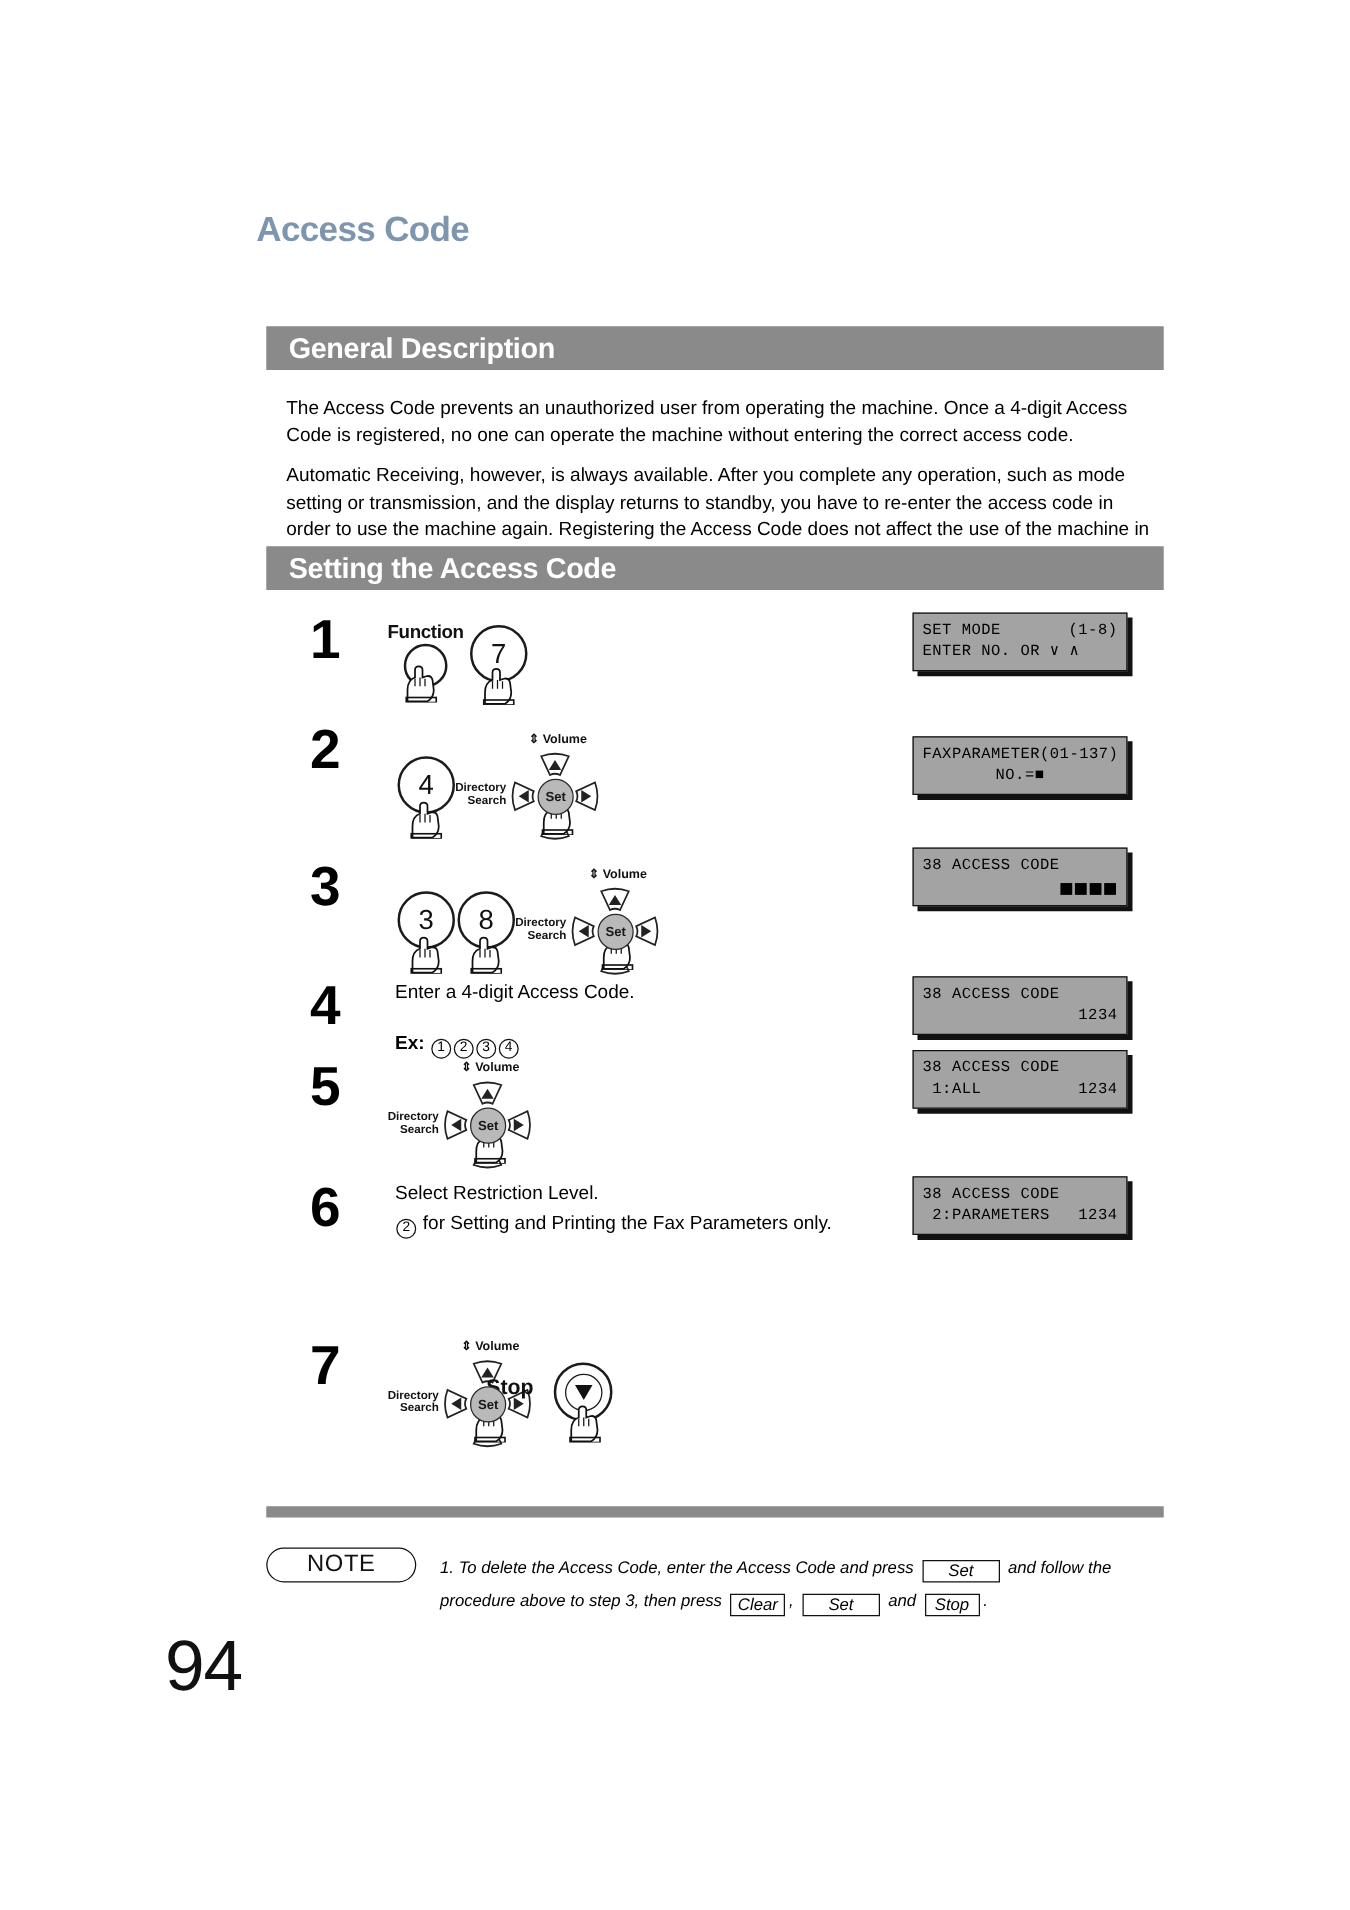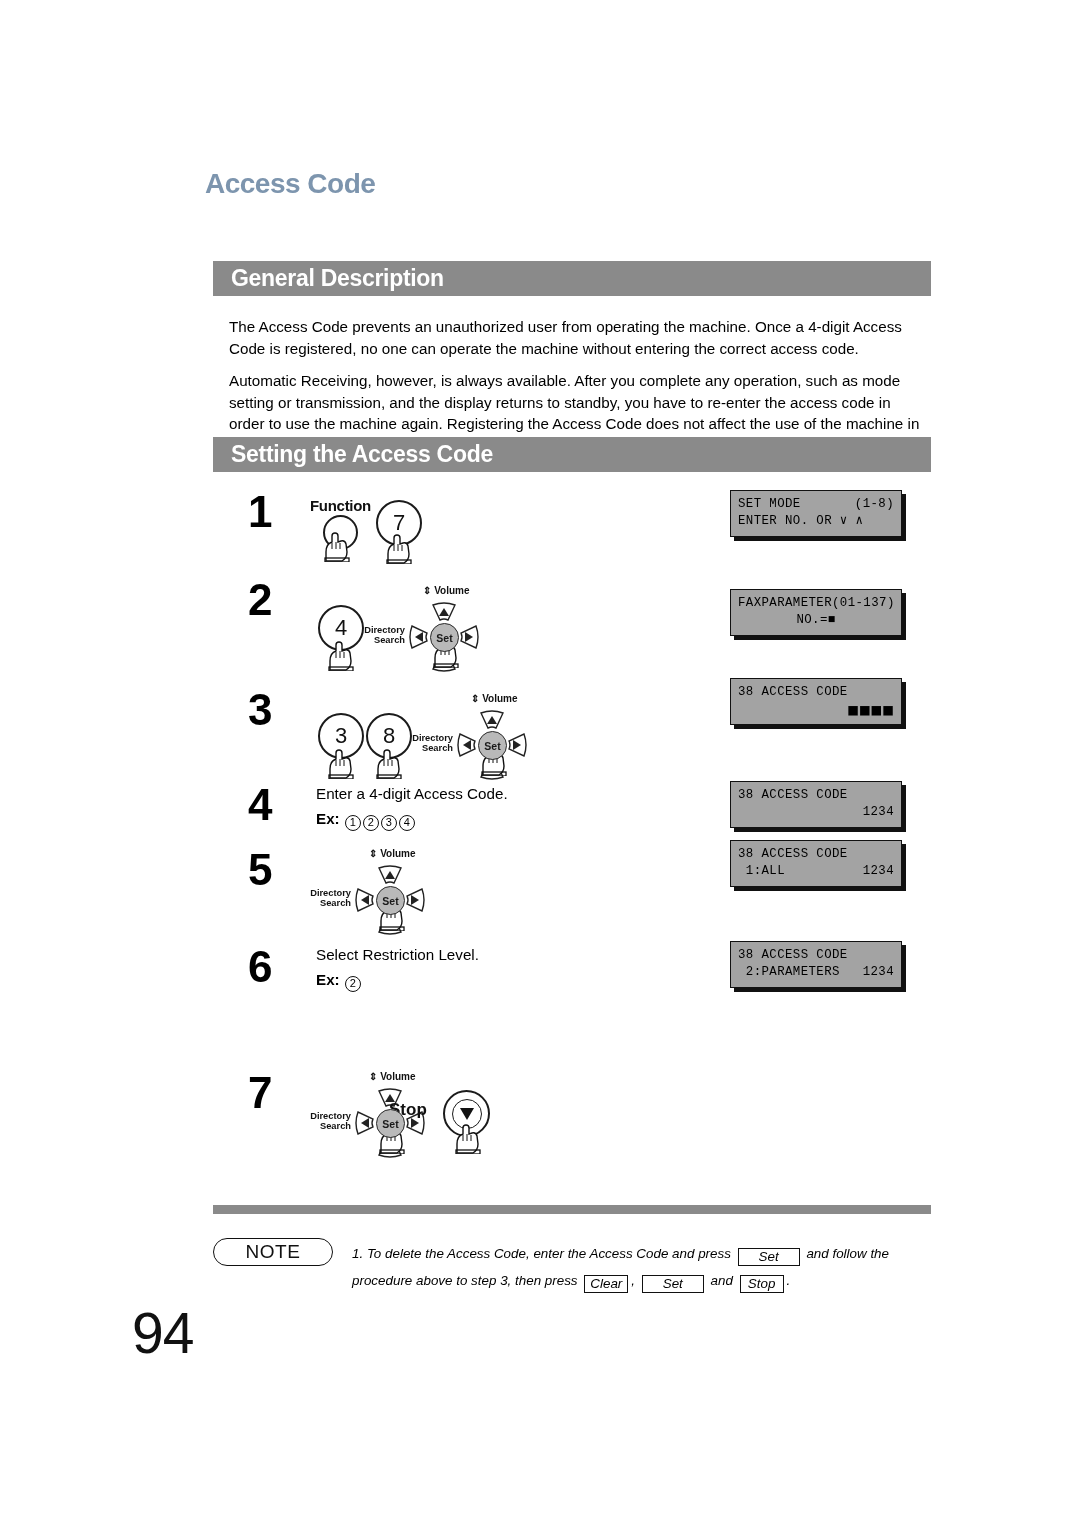--- a/index.html
+++ b/index.html
@@ -311,21 +311,21 @@
       <path d="M6 29 L6 20 Q6 12 12 10 L12 4 Q12 1 15 1 Q18 1 18 4 L18 10 L21 9 Q25 8 26 12 L27 20 Q27 26 22 29 Z" fill="#fff" stroke="#111" stroke-width="1.4"></path>
       <path d="M12 11 L12 17 M16 10 L16 17 M20 11 L20 17" stroke="#111" stroke-width="1" fill="none"></path>
       <rect x="5" y="26" width="24" height="4" fill="none" stroke="#111" stroke-width="1.3"></rect>
     </svg>
   </div>
 </div>
 
 <div class="step-num" style="left:248px; top:780px;">4</div>
 <div class="instr" style="left:316px; top:783px;">
   <div>Enter a 4-digit Access Code.</div>
-  <div style="margin-top:4px;">
+  <div style="margin-top:20px;">
     <span class="ex-label">Ex:</span>
     <span class="cdigit">1</span><span class="cdigit">2</span><span class="cdigit">3</span><span class="cdigit">4</span>
   </div>
 </div>
 
 <div class="step-num" style="left:248px; top:845px;">5</div>
 
 <div class="navpad" style="left:353px; top:863px;">
   <div class="vol">
     <span>⇕</span>
@@ -355,23 +355,23 @@
       <path d="M6 29 L6 20 Q6 12 12 10 L12 4 Q12 1 15 1 Q18 1 18 4 L18 10 L21 9 Q25 8 26 12 L27 20 Q27 26 22 29 Z" fill="#fff" stroke="#111" stroke-width="1.4"></path>
       <path d="M12 11 L12 17 M16 10 L16 17 M20 11 L20 17" stroke="#111" stroke-width="1" fill="none"></path>
       <rect x="5" y="26" width="24" height="4" fill="none" stroke="#111" stroke-width="1.3"></rect>
     </svg>
   </div>
 </div>
 
 <div class="step-num" style="left:248px; top:942px;">6</div>
 <div class="instr" style="left:316px; top:944px; width:420px;">
   <div>Select Restriction Level.</div>
-  <div style="margin-top:4px;">
-    <span class="ex-label">Ex:</span>
+  <div style="margin-top:3px;">
     <span class="cdigit">2</span>
+    <span>for Setting and Printing the Fax Parameters only.</span>
   </div>
 </div>
 
 <div class="step-num" style="left:248px; top:1068px;">7</div>
 
 <div class="navpad" style="left:353px; top:1086px;">
   <div class="vol">
     <span>⇕</span>
     <span>Volume</span>
   </div>

